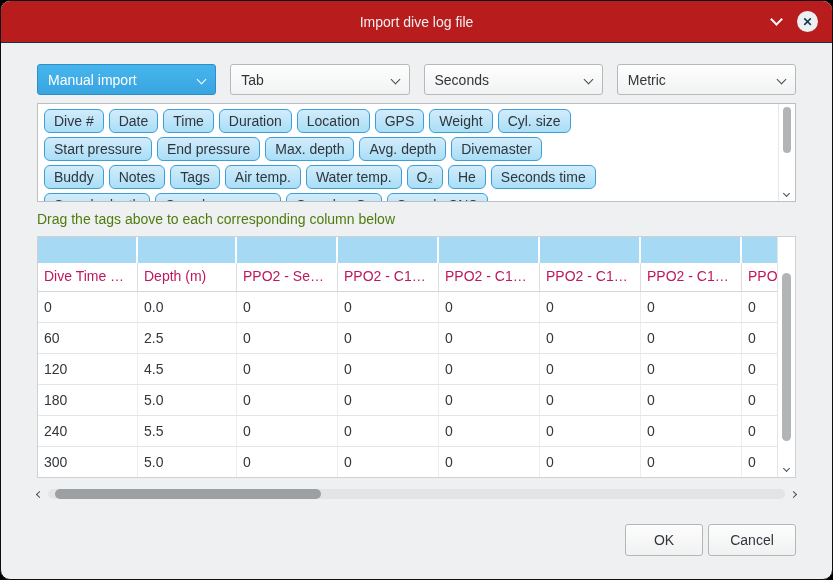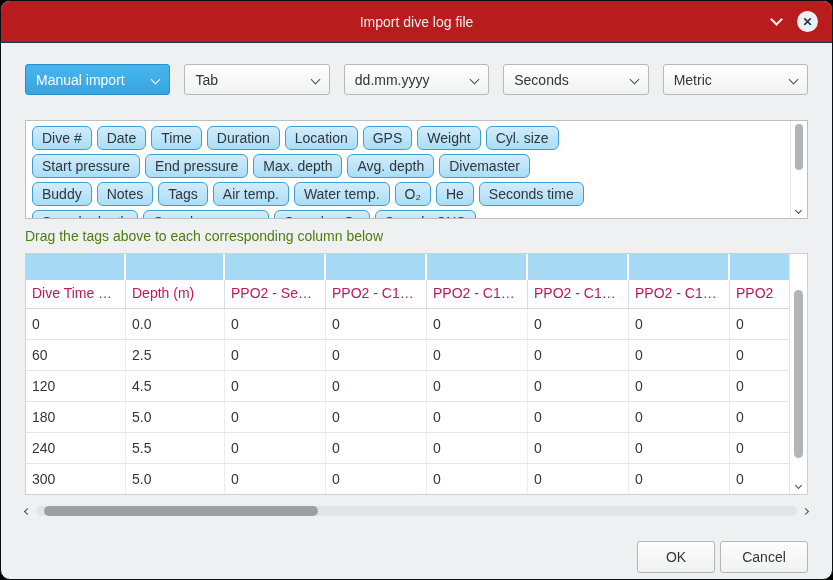--- a/index.html
+++ b/index.html
@@ -18,36 +18,36 @@
   .chev { display:inline-block; width:7px; height:7px; border-right:1.6px solid #4a4d4f; border-bottom:1.6px solid #4a4d4f; transform:rotate(45deg); }
   .chev.white { border-color:#fcfcfc; width:9px; height:9px; border-width:2px; margin-top:-5px; }
   .chev.right { transform:rotate(-45deg); }
   .chev.left  { transform:rotate(135deg); }
   .chev.small { width:5px; height:5px; }
   .closebtn {
     width:21px; height:21px; border-radius:50%; background:#edf0f2; color:#18384f;
     display:flex; align-items:center; justify-content:center; font-size:12px; font-weight:bold; cursor:default;
   }
   
-  .content { padding:0 24px; }
+  .content { padding:0 36px; }
   .combo-row { display:flex; gap:14px; margin-top:21px; }
   .combo {
     flex:1 1 0; height:31px; border:1px solid #b6b9ba; border-radius:3px;
     background:linear-gradient(180deg,#fefefe,#f1f2f2); color:#31363b;
     display:flex; align-items:center; justify-content:space-between;
     padding:0 10px; font-size:14px; white-space:nowrap;
   }
   .combo.active {
     background:linear-gradient(180deg,#47b5ec,#38a5e2);
     border-color:#2e8fc6; color:#ffffff;
   }
   .combo.active .chev { border-color:#ffffff; }
   
   .tagbox {
-    margin-top:25px; height:99px; background:#fff; border:1px solid #bcc0c2;
+    margin-top:8px; height:99px; background:#fff; border:1px solid #bcc0c2;
     position:relative; overflow:hidden; padding:5px 22px 0 6px;
   }
   .tagrow { display:flex; gap:5px; margin-bottom:4px; }
   .tag {
     display:inline-block; padding:2px 9px; font-size:14px; line-height:18px; color:#31363b;
     background:linear-gradient(180deg,#d2ecfb,#a9def7);
     border:1px solid #3d9fd6; border-radius:6px; white-space:nowrap;
   }
   .vscroll {
     position:absolute; top:0; right:0; width:17px; height:100%; background:#fff;
@@ -120,24 +120,20 @@
     <div class="combo-row">
       <div class="combo active">
         <span>Manual import</span>
         <span class="chev"></span>
       </div>
       <div class="combo">
         <span>Tab</span>
         <span class="chev"></span>
       </div>
       <div class="combo">
-        <span>dd.mm.yyyy</span>
-        <span class="chev"></span>
-      </div>
-      <div class="combo">
         <span>Seconds</span>
         <span class="chev"></span>
       </div>
       <div class="combo">
         <span>Metric</span>
         <span class="chev"></span>
       </div>
     </div>
 
     <div class="tagbox">

